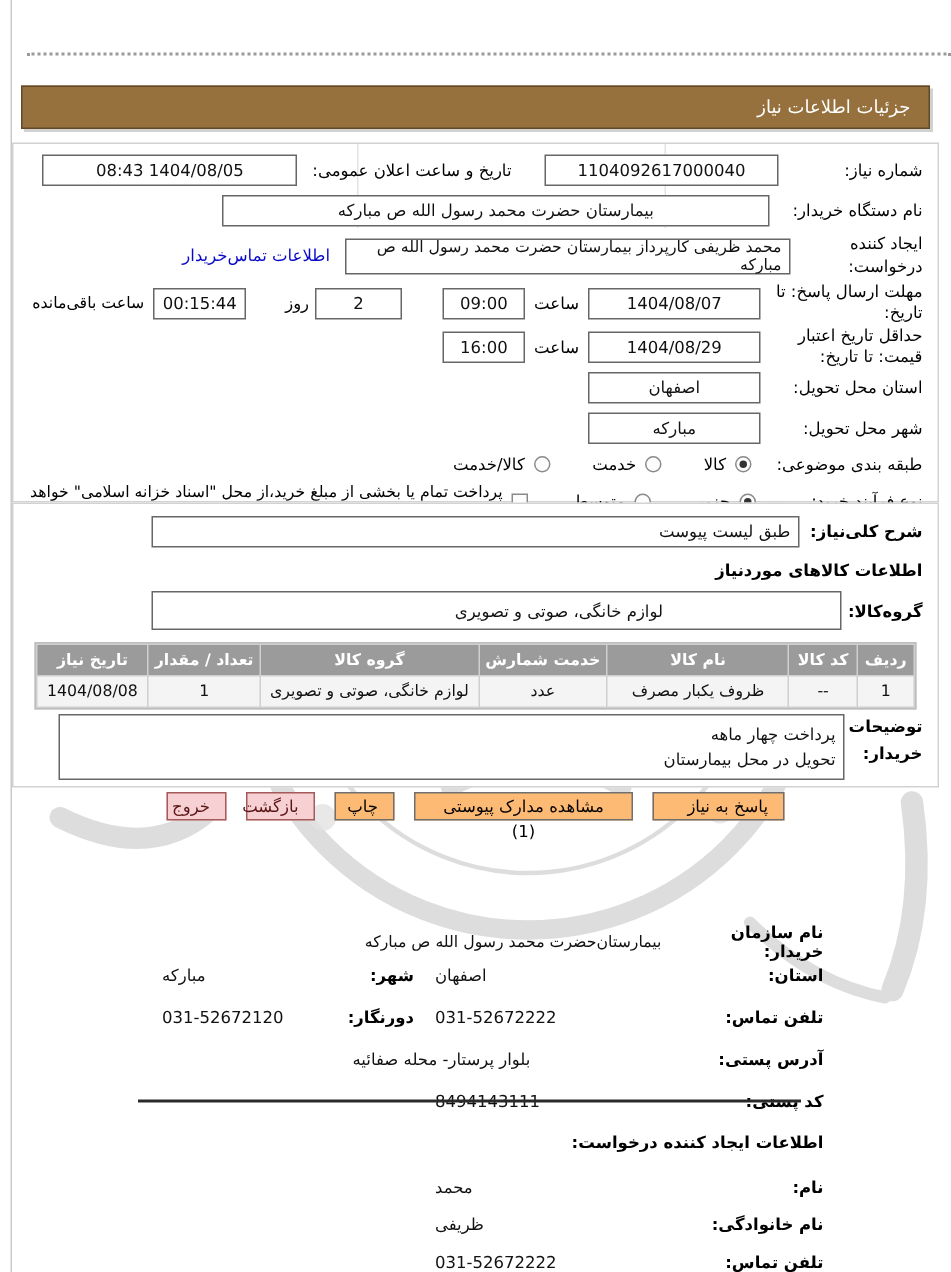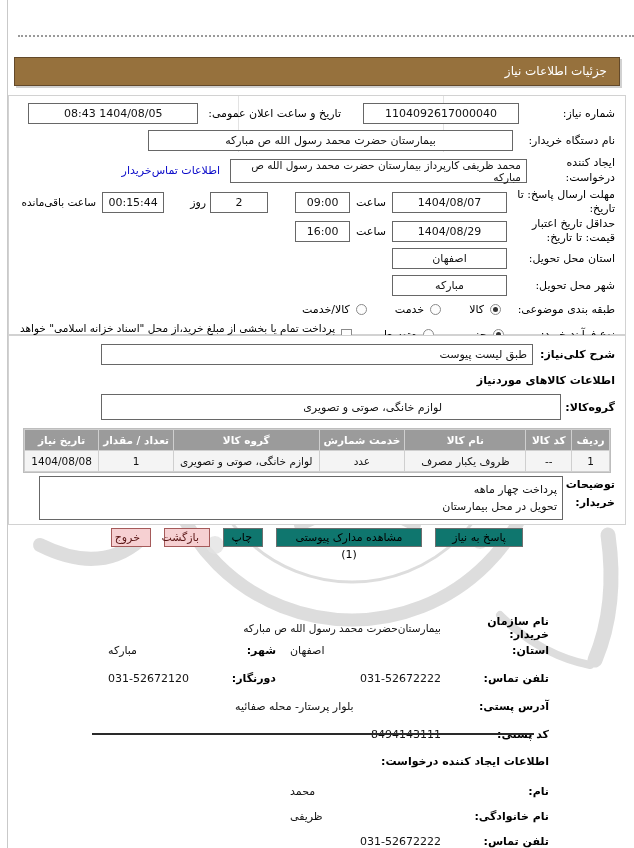--- a/index.html
+++ b/index.html
@@ -44,27 +44,27 @@
 
   .radio { width:11px; height:11px; border:1px solid #8a8a8a; border-radius:50%; background:#fdfdfd; display:inline-block; position:relative; flex:0 0 auto; }
   .radio.sel::after { content:""; position:absolute; inset:2px; border-radius:50%; background:#333; }
   .chk { width:11px; height:11px; border:1px solid #8a8a8a; background:#fdfdfd; display:inline-block; flex:0 0 auto; }
 
   table.goods { position:absolute; top:92px; right:14px; left:14px; border-collapse:separate; border-spacing:1px; background:#cfcfcf; border:1px solid #bdbdbd; }
   table.goods th { background:#9b9b9b; color:#fff; font-weight:bold; font-size:10.5px; height:20px; padding:0 4px; white-space:nowrap; }
   table.goods td { background:#f4f4f4; font-size:10.5px; height:20px; padding:0 6px; text-align:center; white-space:nowrap; }
 
   .btnrow { position:absolute; top:528px; right:0; left:0; display:flex; direction:rtl; justify-content:center; gap:13px; }
-  .btn { height:19px; font-size:11px; line-height:17px; padding:0 10px; border:1px solid #6f6f6f; background:#0f766e; color:#000; cursor:pointer; font-family:"DejaVu Sans",sans-serif; }
+  .btn { height:19px; font-size:11px; line-height:17px; padding:0 10px; border:1px solid #6f6f6f; background:#fdba74; color:#000; cursor:pointer; font-family:"DejaVu Sans",sans-serif; }
   .btn.pink { background:#f6d0d2; border-color:#a55a5a; color:#5a1616; }
 
   .section { position:absolute; right:85px; width:475px; direction:rtl; }
   .crow { position:absolute; right:0; left:0; display:flex; align-items:center; direction:rtl; }
   .cl1 { width:108px; padding-left:4px; }
-  .cv1 { width:165px; text-align:right; padding-left:14px; direction:ltr; }
+  .cv1 { width:165px; text-align:left; padding-left:14px; direction:ltr; }
   .cv1.fa { direction:rtl; text-align:left; }
   .cl2 { width:62px; }
   .cv2 { width:112px; text-align:left; padding-left:6px; direction:ltr; }
   .cv2.fa { direction:rtl; text-align:left; }
   .divider { position:absolute; top:733px; right:100px; width:442px; border-top:2px solid #2a2a2a; }
 </style>
 </head>
 <body>
 
 <svg id="watermark" viewBox="0 0 634 520" xmlns="http://www.w3.org/2000/svg">
@@ -209,21 +209,21 @@
         <span class="blbl">خریدار:</span>
       </span>
       <span class="box" style="width:524px; height:44px; flex-direction:column; align-items:flex-start; justify-content:center; line-height:1.55;">
         <span>پرداخت چهار ماهه</span>
         <span>تحویل در محل  بیمارستان</span>
       </span>
     </div>
   </div>
 
   <div class="btnrow">
-    <button class="btn" style="width:88px;">پاسخ به نیاز</button>
+    <button class="btn" style="width:88px;text-align:right;">پاسخ به نیاز</button>
     <button class="btn" style="width:146px;">مشاهده مدارک پیوستی (1)</button>
     <button class="btn" style="width:40px;">چاپ</button>
     <button class="btn pink" style="width:46px;">بازگشت</button>
     <button class="btn pink" style="width:40px;">خروج</button>
   </div>
 
 
   <div class="section" style="top:615px; height:130px;">
     <div class="crow" style="top:0;">
       <span class="blbl cl1">نام سازمان خریدار:</span>

